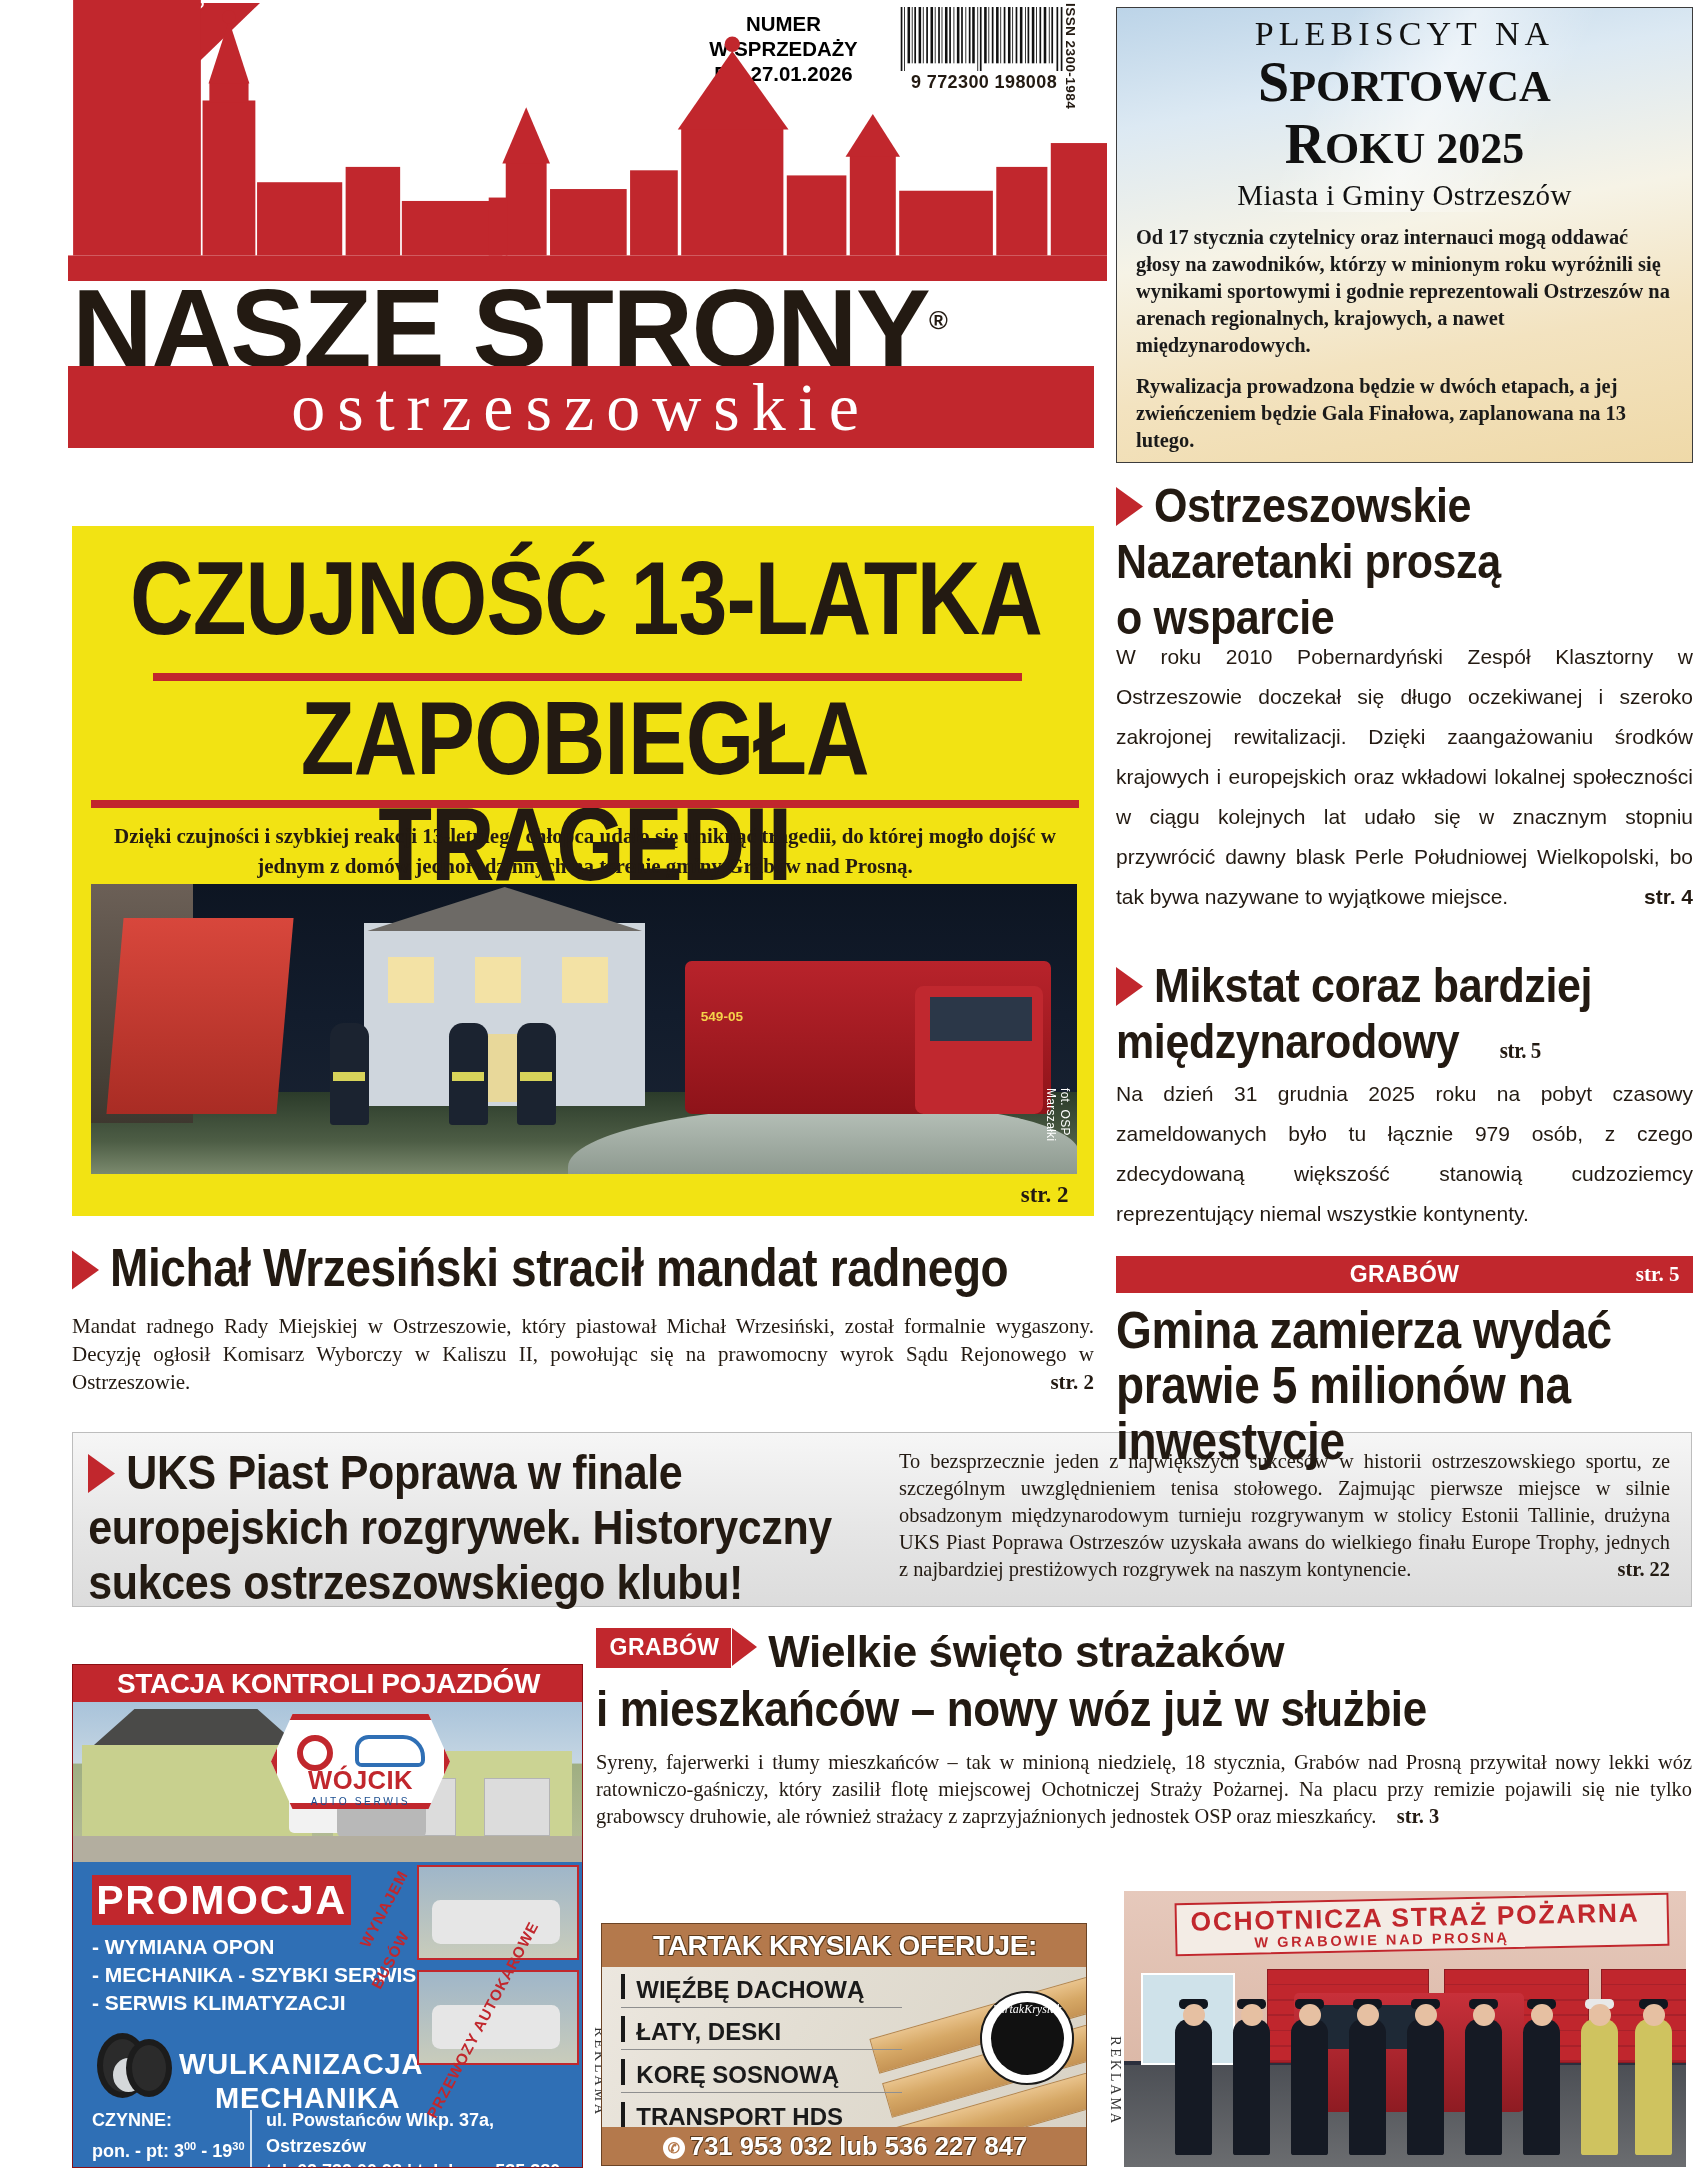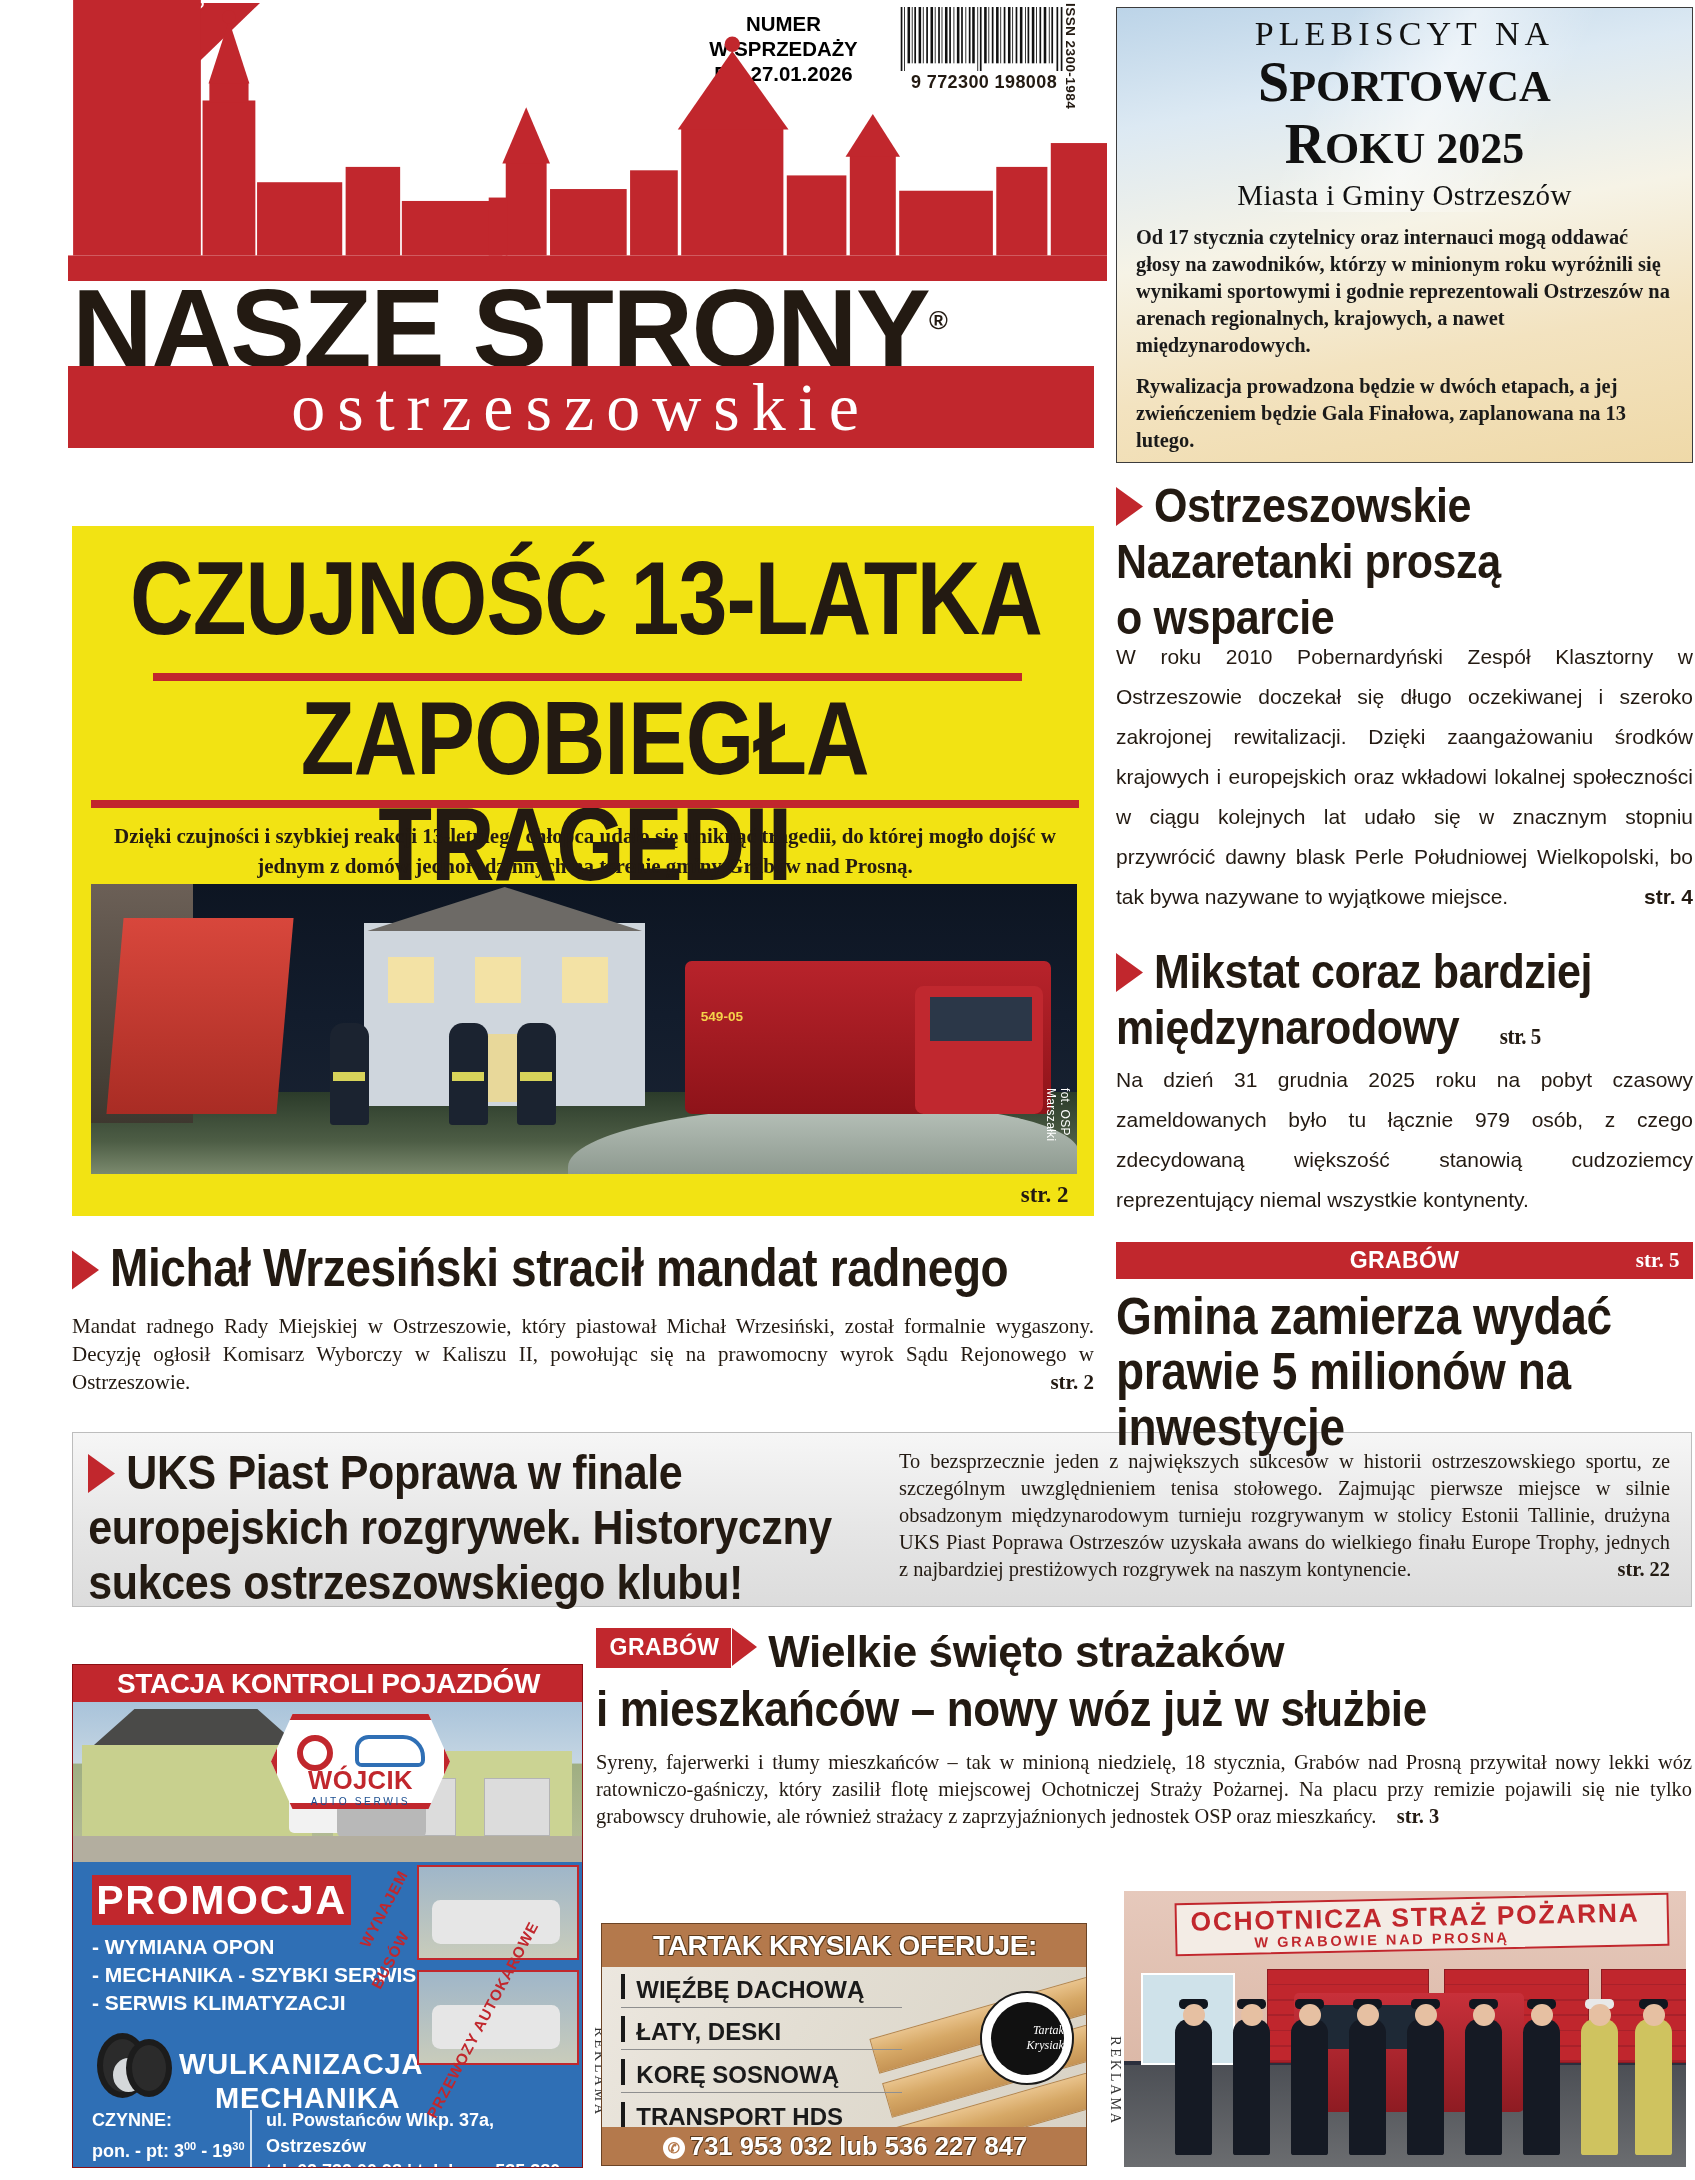--- a/index.html
+++ b/index.html
@@ -379,21 +379,21 @@
   }
   .tt-list .it { position: relative; padding-left: 15.3px; margin-bottom: 10.2px; border-bottom: 0.9px solid #8f8f8f; width: 281px; padding-bottom: 3.4px;}
   .tt-list .it::before { content:''; position: absolute; left: 0; top: -1.7px; width: 4.3px; height: 25.6px; background: #1a1a1a; }
   .tt-seal {
     position: absolute; right: 13.6px; top: 24px; width: 94px; height: 94px;
     border-radius: 50%; background: #fff; border: 2.6px solid #1a1a1a;
     display: flex; align-items: center; justify-content: center;
   }
   .tt-seal .inner {
     width: 73px; height: 73px; border-radius: 50%; background: #111; color: #fff;
-    display: flex; flex-direction: column; align-items: flex-end; justify-content: center;
+    display: flex; flex-direction: row; align-items: flex-start; justify-content: center;
     font-family: "Liberation Serif", serif; font-style: italic; font-size: 12px; line-height: 15.3px;
   }
   .tt-foot {
     position: absolute; left: 0; bottom: 0; width: 486px; height: 38px;
     background: #b4794c; color: #fff; font-family: "Liberation Sans", sans-serif;
     font-weight: 700; font-size: 25.6px; line-height: 38px; text-align: center;
     text-shadow: 0.9px 0.9px 0 #5b3a1c, -0.9px -0.9px 0 #5b3a1c;
   }
   .tt-foot .ic { display: inline-block; width: 22px; height: 22px; border-radius: 50%; background: #fff; color: #b4794c; font-size: 14.5px; line-height: 22px; vertical-align: 1.7px; margin-right: 5.1px; text-shadow: none;}
 
@@ -604,21 +604,21 @@
 
     <div style="margin-top:15.3px;">
       <div class="r-h">
         <span class="arrow"></span><span>Ostrzeszowskie</span><br>
         <span>Nazaretanki proszą</span><br>
         <span>o wsparcie</span>
       </div>
       <div class="r-body" style="margin-top:12px;"><span>W roku 2010 Pobernardyński Zespół Klasztorny w Ostrzeszowie doczekał się długo oczekiwanej i szeroko zakrojonej rewitalizacji. Dzięki zaangażowaniu środków krajowych i europejskich oraz wkładowi lokalnej społeczności w ciągu kolejnych lat udało się w znacznym stopniu przywrócić dawny blask Perle Południowej Wielkopolski, bo tak bywa nazywane to wyjątkowe miejsce.</span> <span class="r-ref">str. 4</span></div>
     </div>
 
-    <div style="margin-top:27px;clear:both;">
+    <div style="margin-top:41px;clear:both;">
       <div class="r-h">
         <span class="arrow"></span><span>Mikstat coraz bardziej</span><br>
         <span>międzynarodowy</span>
         <span style="font-family:'Liberation Serif',serif;font-size:21px;font-weight:700;margin-left:29px;">str. 5</span>
       </div>
       <div class="r-body" style="margin-top:10.2px;">Na dzień 31 grudnia 2025 roku na pobyt czasowy zameldowanych było tu łącznie 979 osób, z czego zdecydowaną większość stanowią cudzoziemcy reprezentujący niemal wszystkie kontynenty.</div>
     </div>
 
     <div style="margin-top:22px;">
       <div class="grabow-bar">

